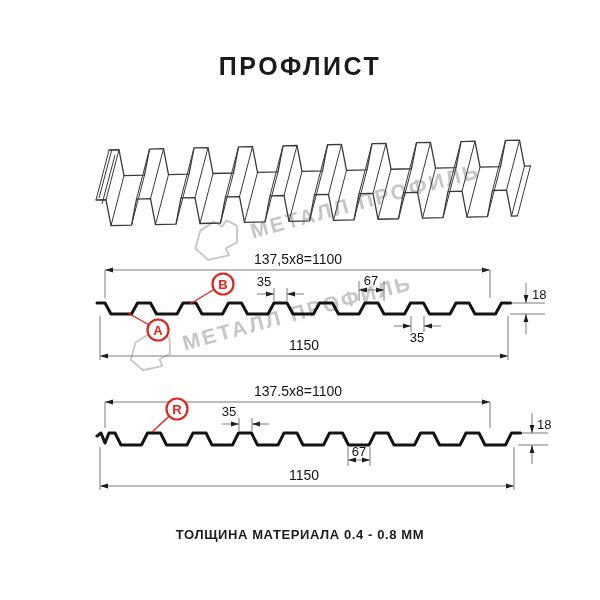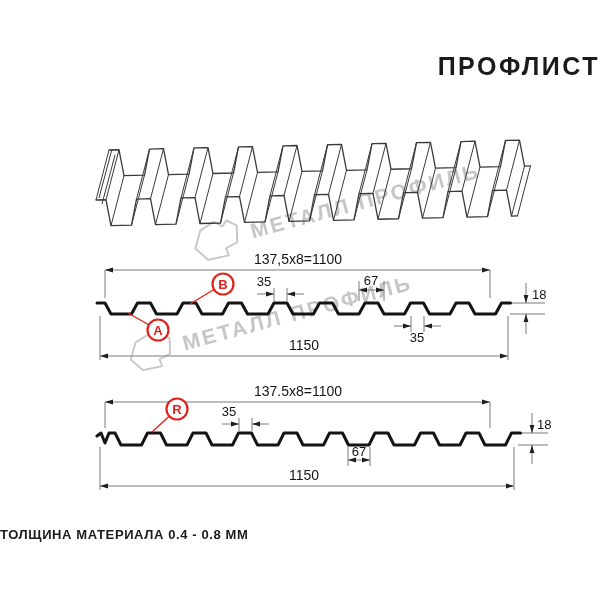--- a/index.html
+++ b/index.html
@@ -1,23 +1,23 @@
 <!DOCTYPE html>
 <html><head>
 <meta charset="utf-8">
 <style>
   html,body{margin:0;padding:0;background:#ffffff;}
   body{width:600px;height:600px;position:relative;overflow:hidden;
        font-family:"Liberation Sans","DejaVu Sans",sans-serif;}
   .page{position:absolute;inset:0;background:#ffffff;}
-  .title{position:absolute;top:52px;left:0;right:0;text-align:right;
+  .title{position:absolute;top:52px;left:0;right:0;text-align:center;
          font-size:25px;font-weight:700;letter-spacing:2.5px;color:#1b1b1b;}
   .subtitle{position:absolute;top:86px;left:0;right:0;text-align:center;
          font-size:13px;font-weight:600;letter-spacing:1.3px;color:#222;}
-  .footer{position:absolute;top:527px;left:0;right:0;
+  .footer{position:absolute;top:527px;left:0;right:0;text-align:center;
          font-size:13px;font-weight:600;letter-spacing:0.6px;color:#1b1b1b;}
   .abs{position:absolute;}
   .wm{position:absolute;display:flex;align-items:center;gap:7px;
       transform:rotate(-15deg);transform-origin:0 50%;color:#c6c6c6;pointer-events:none;}
   .wm-text{font-size:21px;font-weight:700;letter-spacing:2.5px;white-space:nowrap;color:#c6c6c6;}
   svg text{font-family:"Liberation Sans","DejaVu Sans",sans-serif;}
 </style>
 </head>
 <body>
 

